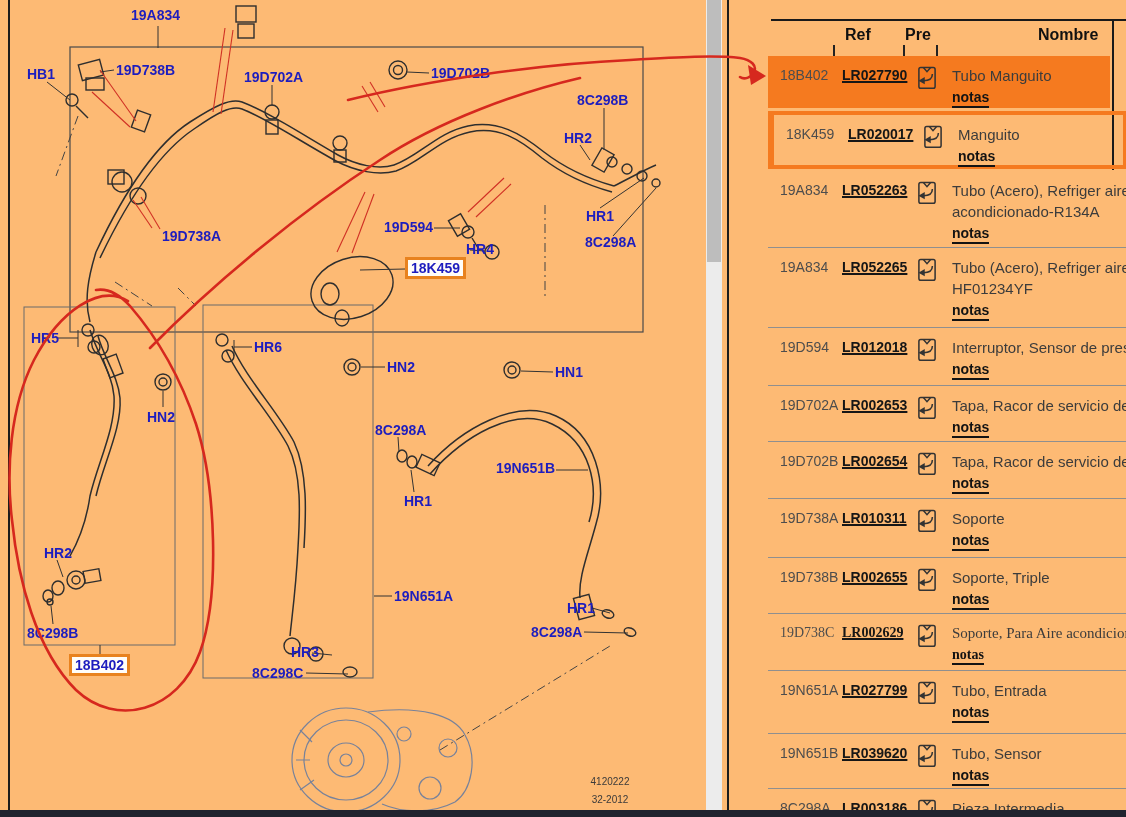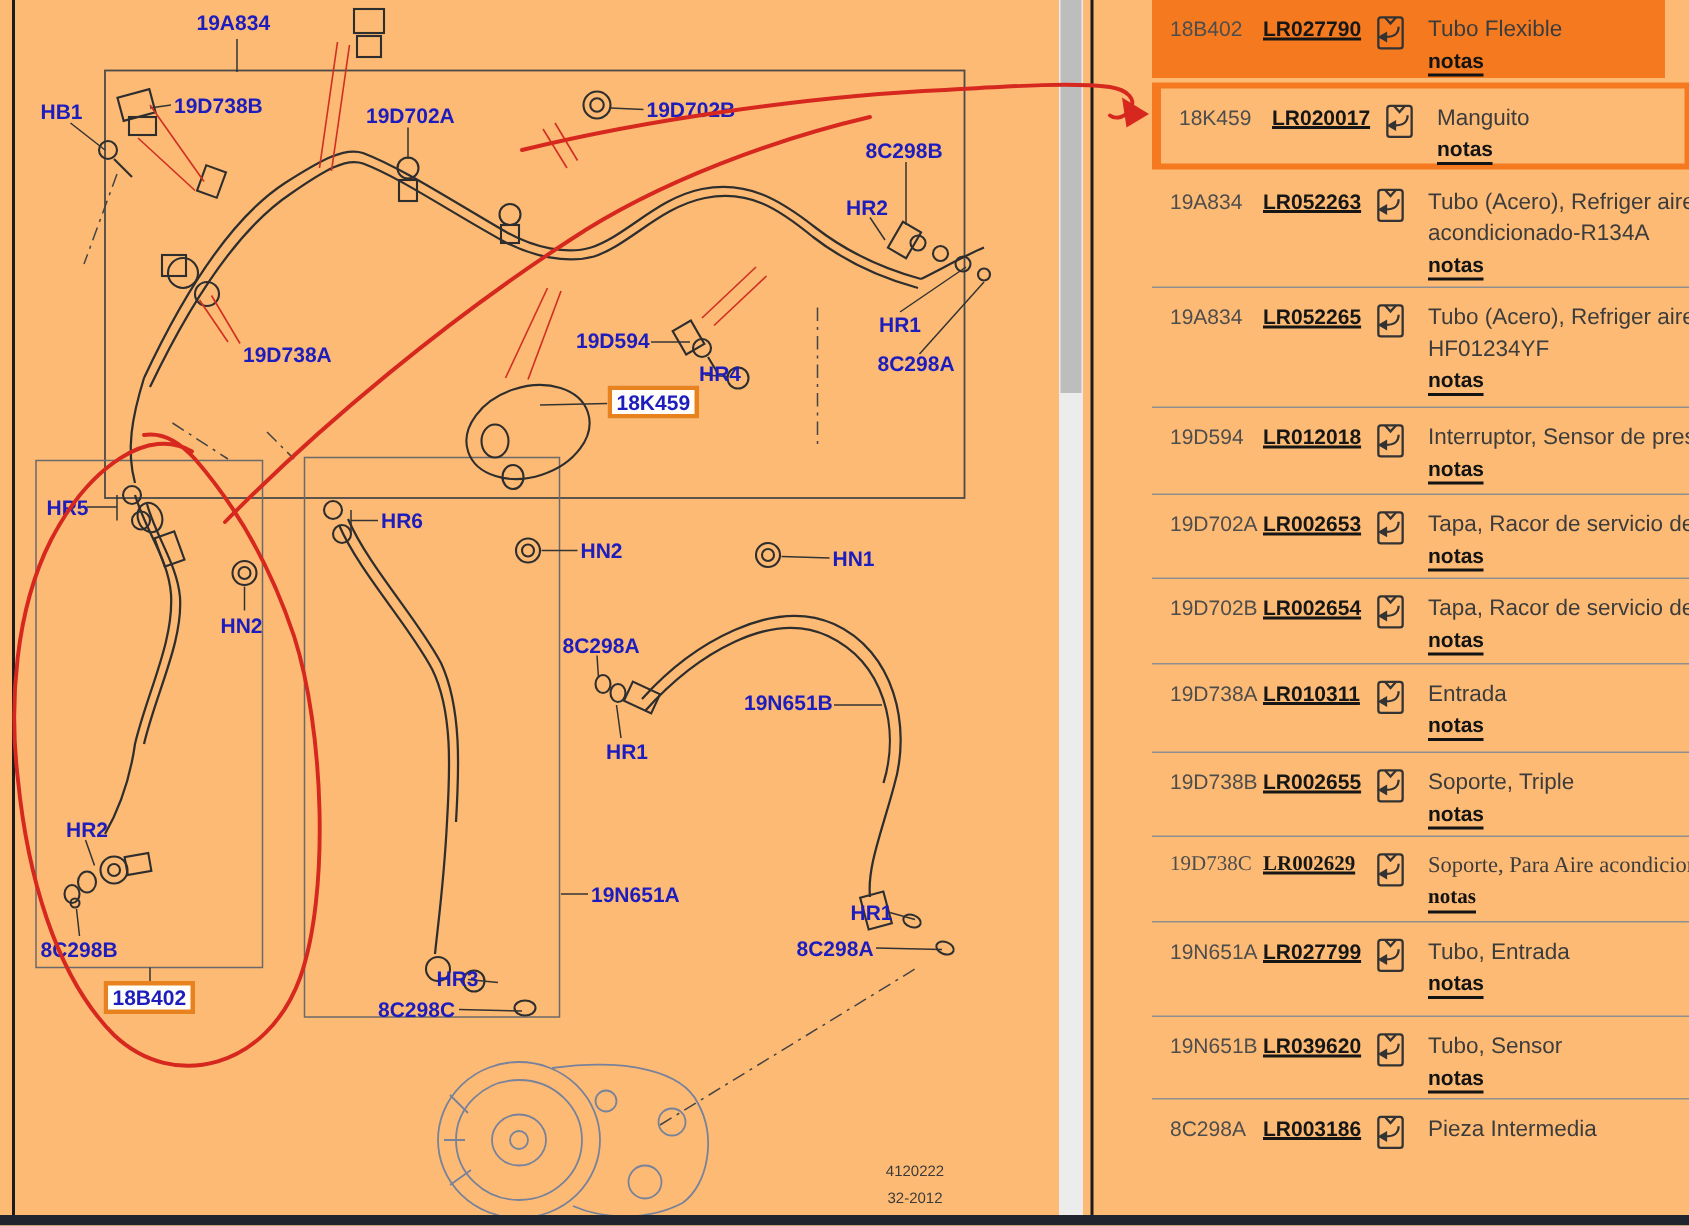--- a/index.html
+++ b/index.html
@@ -241,32 +241,42 @@
     <div>32-2012</div>
   </div>
 
   <div id="left-edge"></div>
   <div id="scroll-track">
     <div id="scroll-thumb"></div>
   </div>
   <div id="mid-edge"></div>
 
   <div id="table-wrap">
+    <div id="thead">
+      <div id="top-rule"></div>
+      <div class="hcell" id="h-ref">Ref</div>
+      <div class="hcell" id="h-pre">Pre</div>
+      <div class="hcell" id="h-nombre">Nombre</div>
+      <div class="htick" id="tick1"></div>
+      <div class="htick" id="tick2"></div>
+      <div class="htick" id="tick3"></div>
+      <div id="right-vline"></div>
+    </div>
     <div id="rows">
     <div class="trow sel-fill" style="height: 52px;">
       <div class="c-part">18B402</div>
       <a class="c-ref">LR027790</a>
       <svg class="c-icon" viewBox="0 0 24 30">
         <rect x="3" y="4" width="18" height="23" rx="2" fill="none" stroke="#333" stroke-width="1.7"></rect>
         <polyline points="8,4 12,8.5 16,4" fill="none" stroke="#333" stroke-width="1.7"></polyline>
         <path d="M18,11 C18,17 14,18.5 8,18.5" fill="none" stroke="#333" stroke-width="1.7"></path>
         <polygon points="9.5,14.5 2.5,18.5 9.5,22.5" fill="#333"></polygon>
       </svg>
       <div class="c-name">
-        <div class="nline">Tubo Flexible</div><a class="notas">notas</a>
+        <div class="nline">Tubo Manguito</div><a class="notas">notas</a>
       </div>
     </div>
 
     <div class="trow sel-outline" style="height: 58px;">
       <div class="c-part">18K459</div>
       <a class="c-ref">LR020017</a>
       <svg class="c-icon" viewBox="0 0 24 30">
         <rect x="3" y="4" width="18" height="23" rx="2" fill="none" stroke="#333" stroke-width="1.7"></rect>
         <polyline points="8,4 12,8.5 16,4" fill="none" stroke="#333" stroke-width="1.7"></polyline>
         <path d="M18,11 C18,17 14,18.5 8,18.5" fill="none" stroke="#333" stroke-width="1.7"></path>
@@ -350,21 +360,21 @@
     <div class="trow divided" style="height: 59px;">
       <div class="c-part">19D738A</div>
       <a class="c-ref">LR010311</a>
       <svg class="c-icon" viewBox="0 0 24 30">
         <rect x="3" y="4" width="18" height="23" rx="2" fill="none" stroke="#333" stroke-width="1.7"></rect>
         <polyline points="8,4 12,8.5 16,4" fill="none" stroke="#333" stroke-width="1.7"></polyline>
         <path d="M18,11 C18,17 14,18.5 8,18.5" fill="none" stroke="#333" stroke-width="1.7"></path>
         <polygon points="9.5,14.5 2.5,18.5 9.5,22.5" fill="#333"></polygon>
       </svg>
       <div class="c-name">
-        <div class="nline">Entrada</div><a class="notas">notas</a>
+        <div class="nline">Soporte</div><a class="notas">notas</a>
       </div>
     </div>
 
     <div class="trow divided" style="height: 56px;">
       <div class="c-part">19D738B</div>
       <a class="c-ref">LR002655</a>
       <svg class="c-icon" viewBox="0 0 24 30">
         <rect x="3" y="4" width="18" height="23" rx="2" fill="none" stroke="#333" stroke-width="1.7"></rect>
         <polyline points="8,4 12,8.5 16,4" fill="none" stroke="#333" stroke-width="1.7"></polyline>
         <path d="M18,11 C18,17 14,18.5 8,18.5" fill="none" stroke="#333" stroke-width="1.7"></path>

